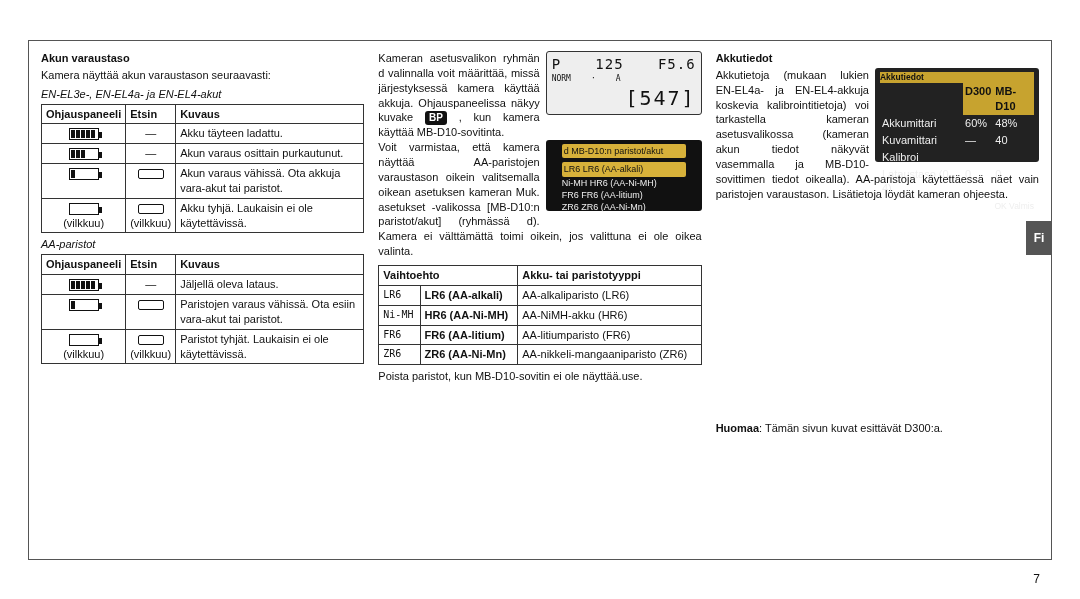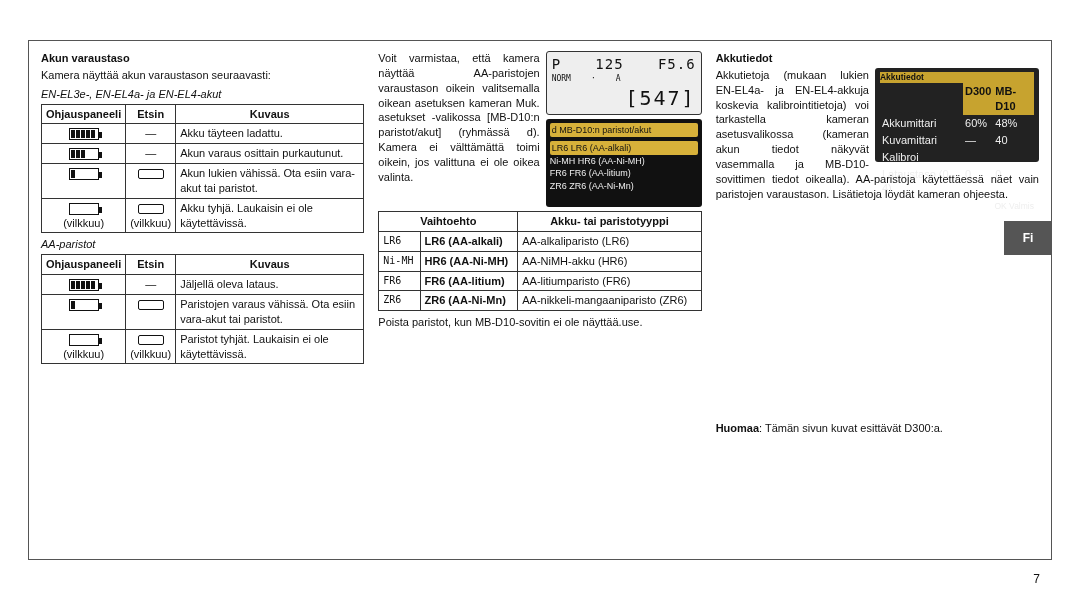--- a/index.html
+++ b/index.html
@@ -24,21 +24,21 @@
     position: relative;
   }
   .col {
     flex: 1;
     min-width: 0;
   }
   .col-tab {
     position: absolute;
     right: -1px;
     top: 180px;
-    width: 48px;
+    width: 26px;
     height: 34px;
     background: #555;
     color: #fff;
     font-weight: bold;
     display: flex;
     align-items: center;
     justify-content: center;
     font-size: 12px;
   }
   h4 { font-size: 11px; font-weight: bold; margin-bottom: 2px; }
@@ -48,21 +48,21 @@
     width: 100%;
     margin-bottom: 4px;
     font-size: 11px;
   }
   th, td {
     border: 1px solid #333;
     padding: 2px 4px;
     vertical-align: top;
     text-align: left;
   }
-  th { font-weight: bold; text-align: center; }
+  th { font-weight: bold; text-align: left; }
   .center { text-align: center; }
   .lcd {
     float: right;
     width: 156px;
     height: 64px;
     border: 1px solid #333;
     border-radius: 3px;
     background: #eee;
     font-family: monospace;
     font-size: 9px;
@@ -71,25 +71,25 @@
     margin-bottom: 4px;
     display: flex;
     flex-direction: column;
     justify-content: space-between;
   }
   .lcd-top { display:flex; justify-content:space-between; font-size:14px; letter-spacing:1px;}
   .lcd-bot { display:flex; justify-content:flex-end; font-size:20px; letter-spacing:2px;}
   .menu-lcd {
     float: right;
     width: 156px;
-    height: 88px;
+    height: 71px;
     background: #111;
     color: #eee;
     font-size: 9px;
-    padding: 4px 4px;
+    padding: 4px 16px;
     border-radius: 3px;
     margin-left: 6px;
     margin-bottom: 4px;
   }
   .menu-lcd .hl {
     background: #d7b13a; color:#111; padding:1px 2px; border-radius:2px;
   }
   .info-lcd {
     float: right;
     width: 164px;
@@ -161,21 +161,21 @@
                   <span class="bar"></span>
                 </span></span></td>
         <td class="center">—</td>
         <td>Akun varaus osittain purkautunut.</td>
       </tr>
       <tr>
         <td class="center"><span class="battery-icon"><span class="bars">
                   <span class="bar"></span>
                 </span></span></td>
         <td class="center"><span class="vf-icon"></span></td>
-        <td>Akun lukien vähissä. Ota esiin vara-akut tai paristot.</td>
+        <td>Akun varaus vähissä. Ota akkuja vara-akut tai paristot.</td>
       </tr>
       <tr>
         <td class="center"><span class="battery-icon"></span><br><span>(vilkkuu)</span></td>
         <td class="center"><span class="vf-icon"></span><br><span>(vilkkuu)</span></td>
         <td>Akku tyhjä. Laukaisin ei ole käytettävissä.</td>
       </tr>
     </tbody>
       </table>
 
     <p class="subhead">AA-paristot</p>
@@ -222,20 +222,25 @@
       </div>
       <div style="font-size:8px; display:flex; gap:20px;">
         <span>NORM</span>
           <span>·</span>
           <span>A</span>
       </div>
       <div class="lcd-bot">
           <span>[547]</span>
         </div>
     </div>
+    <p class="just">
+      <span>Kameran asetusvalikon ryhmän d valinnalla voit määrittää, missä järjestyksessä kamera käyttää akkuja. Ohjauspaneelissa näkyy kuvake </span>
+      <span class="bp-badge">BP</span>
+      <span>, kun kamera käyttää MB-D10-sovitinta.</span>
+    </p>
 
     <div class="menu-lcd">
       <div class="hl">d MB-D10:n paristot/akut</div>
       <div style="margin-top:4px;">
         <div class="hl">LR6 LR6 (AA-alkali)</div>
         <div>Ni-MH HR6 (AA-Ni-MH)</div>
         <div>FR6 FR6 (AA-litium)</div>
         <div>ZR6 ZR6 (AA-Ni-Mn)</div>
       </div>
     </div>

